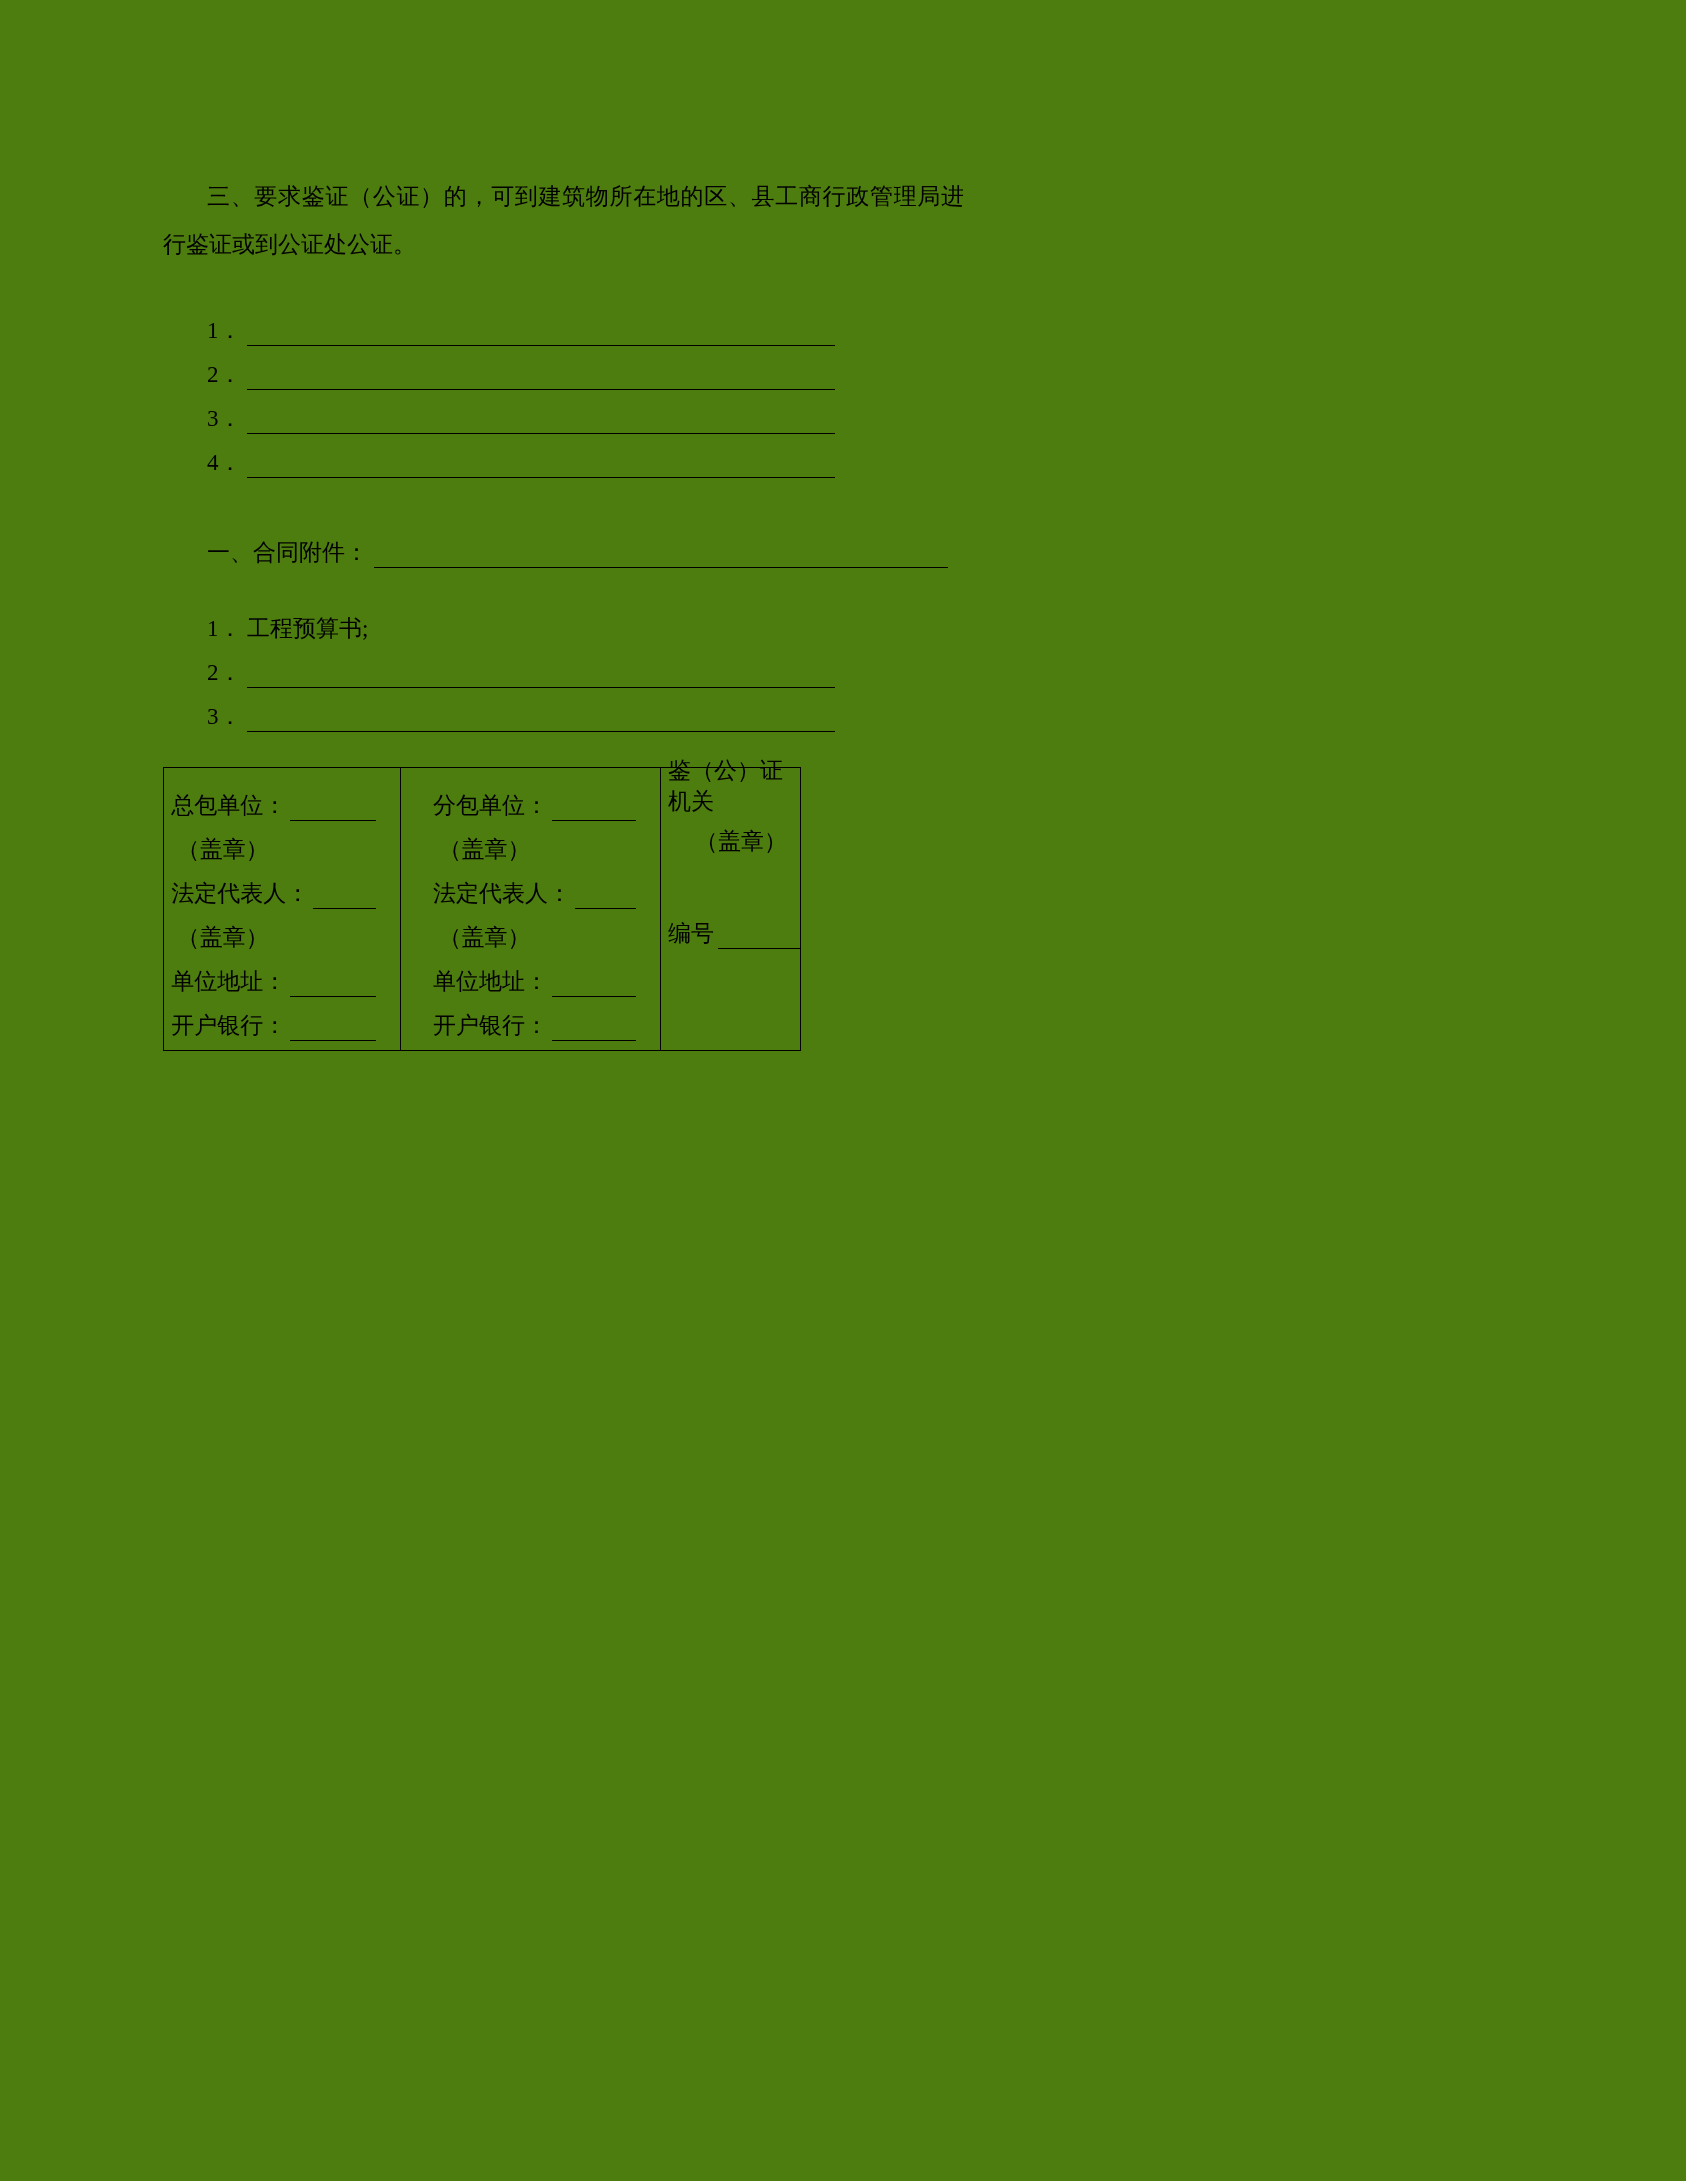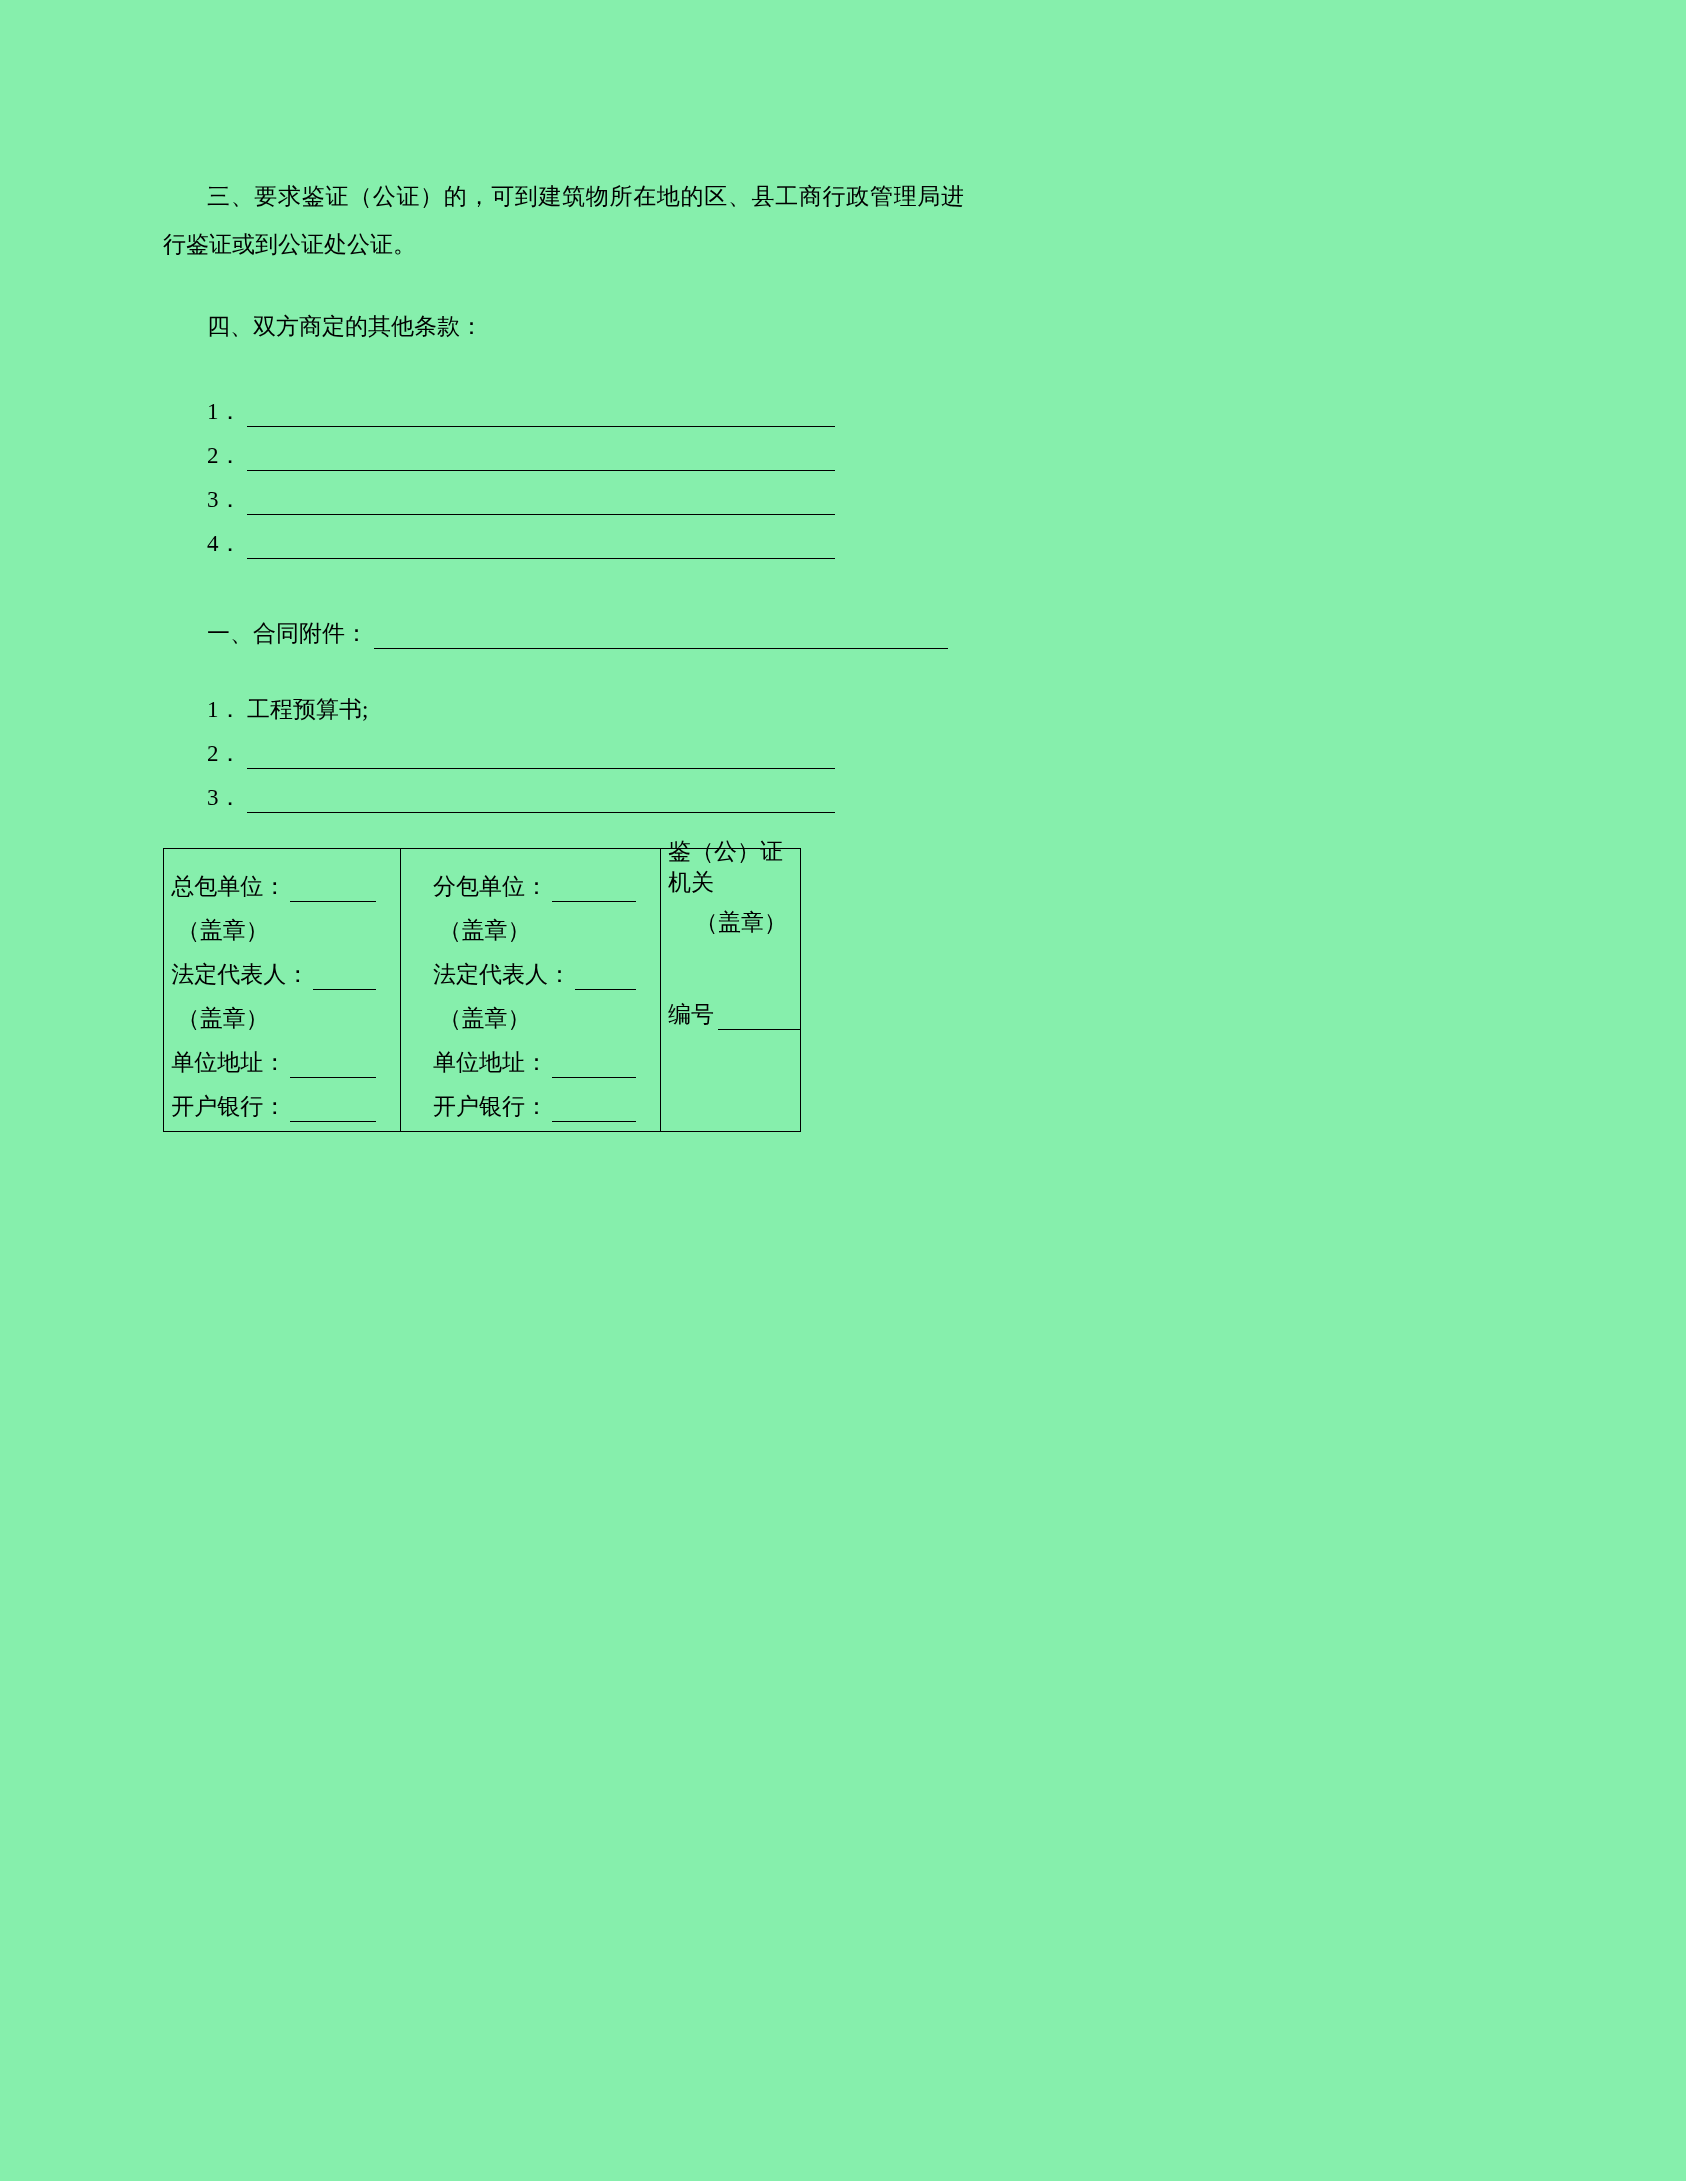--- a/index.html
+++ b/index.html
@@ -1,21 +1,21 @@
 <!DOCTYPE html>
 <html style="font-size:14.7px"><head>
 <meta charset="utf-8">
 <style>
   html,body { margin:0; padding:0; background:#e8e8e8; }
   .page {
     position:relative;
     width:1686px;
     height:2182px;
     margin:0 auto;
-    background:#86efac;
+    background:#4d7c0f;
     font-family:"Liberation Serif","DejaVu Serif",serif;
     font-size:23px;
     color:#000;
     overflow:hidden;
   }
   .content {
     position:absolute;
     left:163px;
     top:0;
     width:801px;
@@ -86,21 +86,20 @@
   .notary-number-line .cell-blank { margin-right:0; }
 </style>
 </head>
 <body>
 
 <div class="page">
   <div class="content">
 
     <p class="para p-notary">三、要求鉴证（公证）的，可到建筑物所在地的区、县工商行政管理局进行鉴证或到公证处公证。</p>
 
-    <p class="para h-other">四、双方商定的其他条款：</p>
 
     <div class="blanks">
       <div class="line">
         <span class="num">1．</span>
         <span class="blank blank-wide"></span>
       </div>
       <div class="line">
         <span class="num">2．</span>
         <span class="blank blank-wide"></span>
       </div>

